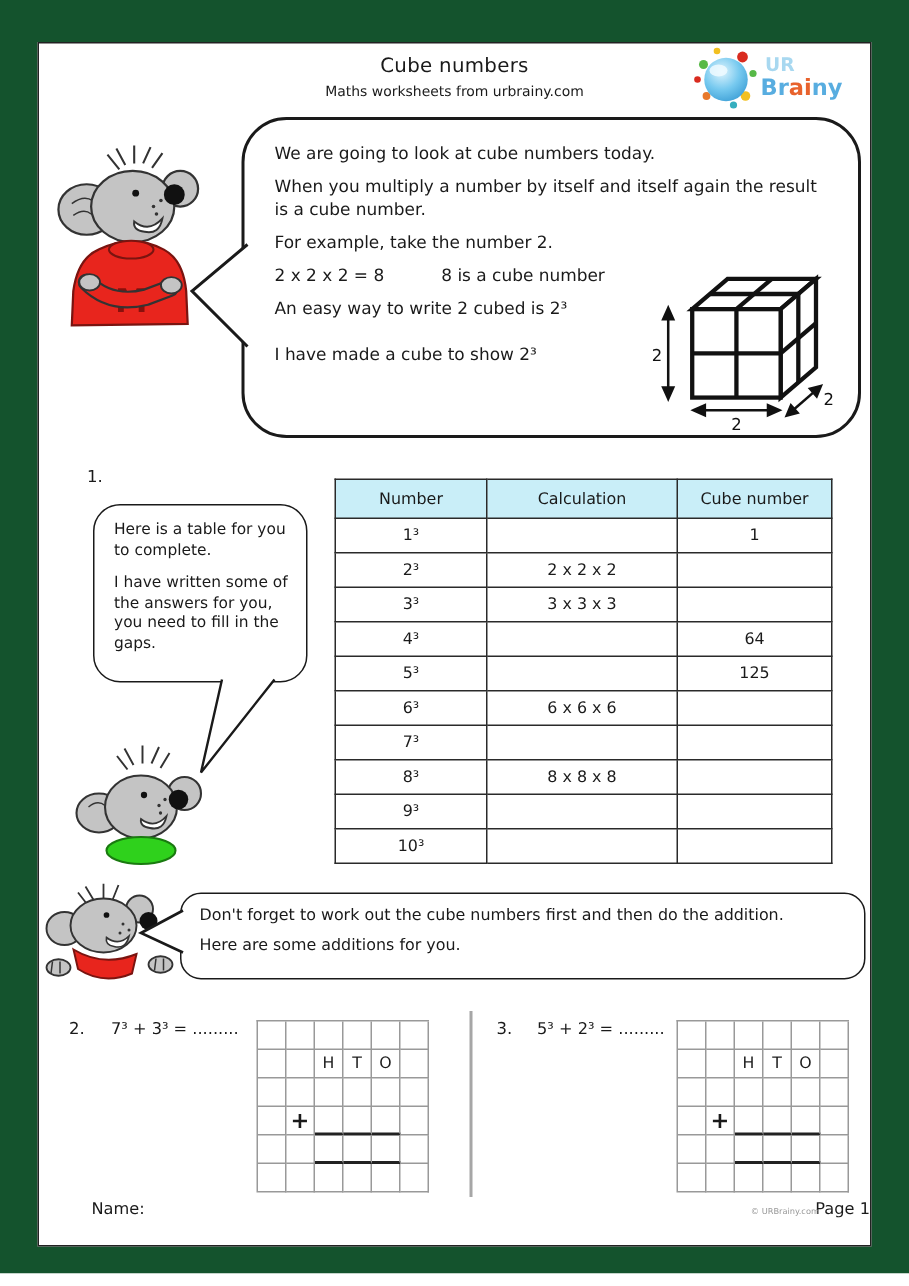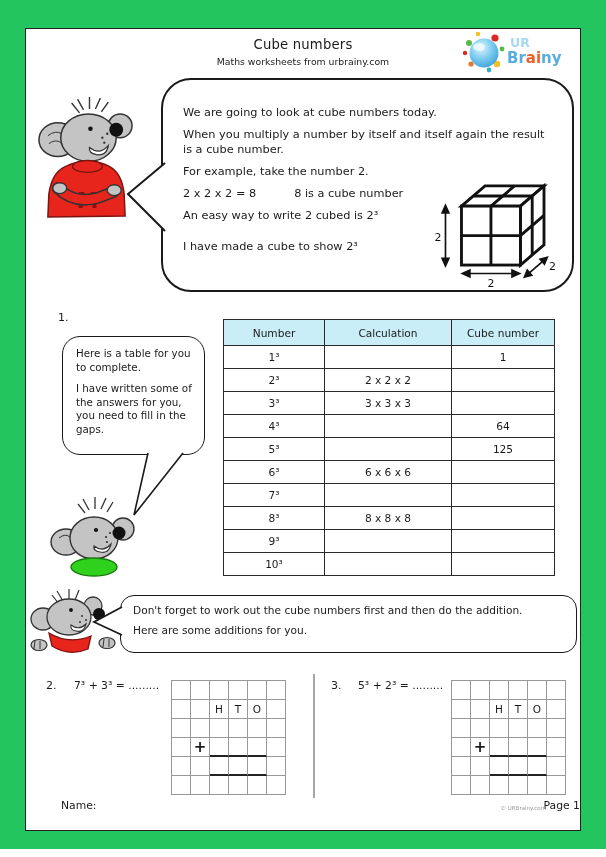--- a/index.html
+++ b/index.html
@@ -1,26 +1,26 @@
 <!DOCTYPE html>
 <html><head>
 <meta charset="utf-8">
 <style>
   html,body{margin:0;padding:0;background:#fff;}
   body{font-family:"DejaVu Sans","Liberation Sans",sans-serif;color:#1a1a1a;}
-  .canvas{position:relative;width:606px;height:849px;background:#22c55e;overflow:hidden;}
+  .canvas{position:relative;width:606px;height:849px;background:#14532d;overflow:hidden;}
   .sheet{position:absolute;left:25px;top:28px;width:554px;height:801px;border:1.6px solid #222;background:#fff;}
   .abs{position:absolute;}
 
   .page-title{position:absolute;top:8px;left:0;width:100%;text-align:center;font-size:13.2px;letter-spacing:.2px;}
   .page-subtitle{position:absolute;top:27px;left:0;width:100%;text-align:center;font-size:9.3px;}
   .logo{position:absolute;left:436px;top:1px;width:114px;height:45px;}
 
   .bubble{position:absolute;background:#fff;border:2px solid #1a1a1a;box-sizing:border-box;}
-  #bubble1{left:135px;top:49px;width:413px;height:214px;border-radius:30px;padding:25px 14px 10px 20px;}
+  #bubble1{left:135px;top:49px;width:413px;height:214px;border-radius:30px;padding:15px 14px 10px 20px;}
   #bubble1 p{margin:0 0 7px;font-size:11.3px;line-height:15px;}
   #bubble1 .narrow{max-width:372px;}
   #bubble1 .gap-right{display:inline-block;}
   #bubble1 .gap-left{display:inline-block;margin-left:38px;}
   #bubble1 .lastline{margin-top:16px;}
   .tail{position:absolute;overflow:visible;}
 
   #bubble2{left:36px;top:307px;width:143px;height:119px;border-radius:18px;border-width:1.6px;padding:10px 9px 9px 13px;}
   #bubble2 p{margin:0 0 8px;font-size:10.3px;line-height:13.5px;}
 

